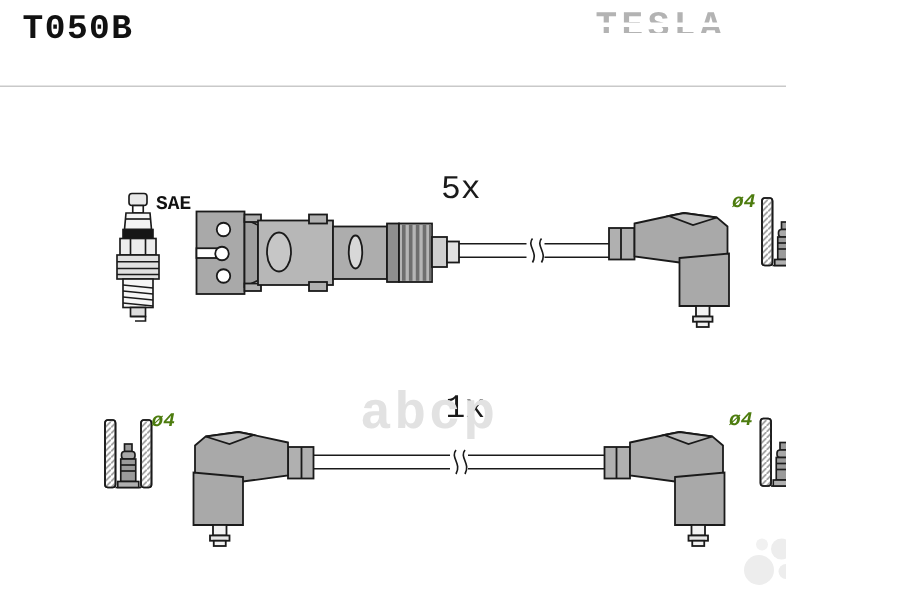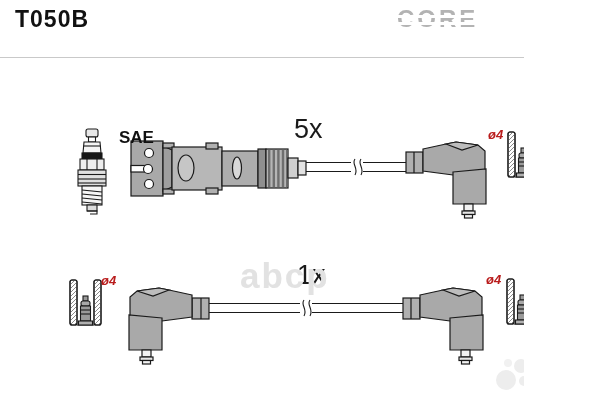--- a/index.html
+++ b/index.html
@@ -1,48 +1,48 @@
 <!DOCTYPE html>
 <html style="--brand-gray: #b3b3b3; --connector-gray: #a9a9a9; --connector-light: #c2c2c2; --connector-dark: #8f8f8f; --outline: #1a1a1a; --watermark-gray: #e2e2e2; --watermark-faint: #ededed;"><head>
 <meta charset="utf-8">
 <style>
   html,body{margin:0;padding:0;background:#fff;}
   .page{position:relative;width:524px;height:400px;background:#fff;overflow:hidden;
-        font-family:Liberation Sans, sans-serif;color:#111;}
+        font-family:Liberation Mono, monospace;color:#111;}
   .abs{position:absolute;}
   .part-number{left:15px;top:6px;font-size:23px;font-weight:bold;letter-spacing:1px;}
   .subtitle{left:16px;top:33px;font-size:10px;letter-spacing:0.4px;font-weight:bold;color:#222;}
   .tesla-logo{left:397px;top:7px;font-size:24px;font-weight:bold;letter-spacing:3px;
               color:var(--brand-gray,#b3b3b3);line-height:24px;}
   .tesla-logo .stripe{position:absolute;left:-2px;right:-2px;height:2.5px;background:#fff;}
   .stripe-1{top:8px;} .stripe-2{top:15px;}
   .divider{left:0;top:57px;width:600px;height:1px;background:#c9c9c9;}
-  .qty-label{font-size:27px;font-weight:400;color:#1a1a1a;}
+  .qty-label{font-size:22px;font-weight:400;color:#1a1a1a;}
   .qty-top{left:294px;top:114px;}
   .qty-bottom{left:297px;top:260px;}
-  .sae-label{left:119px;top:128px;font-size:17px;font-weight:bold;}
-  .dia-label{font-size:13px;font-weight:bold;font-style:italic;color:#b91c1c;}
+  .sae-label{left:104px;top:128px;font-size:13px;font-weight:bold;}
+  .dia-label{font-size:13px;font-weight:bold;font-style:italic;color:#4d7c0f;}
   .dia-top-right{left:488px;top:127px;}
   .dia-bottom-left{left:101px;top:273px;}
   .dia-bottom-right{left:486px;top:272px;}
   .wm-abcp{left:240px;top:256px;font-size:35px;font-weight:bold;letter-spacing:2px;
            color:var(--watermark-gray,#e2e2e2);}
   .wm-avito{left:492px;top:352px;width:108px;height:46px;}
   .wm-avito .wm-text{position:absolute;left:40px;top:8px;font-size:27px;font-weight:bold;
            color:var(--watermark-faint,#ededed);letter-spacing:1px;}
   svg{display:block;}
 </style>
 </head>
 <body>
 
 <div class="page">
 
   <div class="abs part-number">T050B</div>
   <div class="abs tesla-logo">
-    <span>CORE</span>
+    <span>TESLA</span>
     <span class="stripe stripe-1"></span>
     <span class="stripe stripe-2"></span>
   </div>
   <div class="abs divider"></div>
 
   <svg class="abs" style="left:0;top:0" width="600" height="400" viewBox="0 0 600 400" xmlns="http://www.w3.org/2000/svg">
     <defs>
       <pattern id="hatch" patternUnits="userSpaceOnUse" width="4" height="4">
         <path d="M0,4 L4,0" stroke="#8a8a8a" stroke-width="1" fill="none"></path>
       </pattern>

